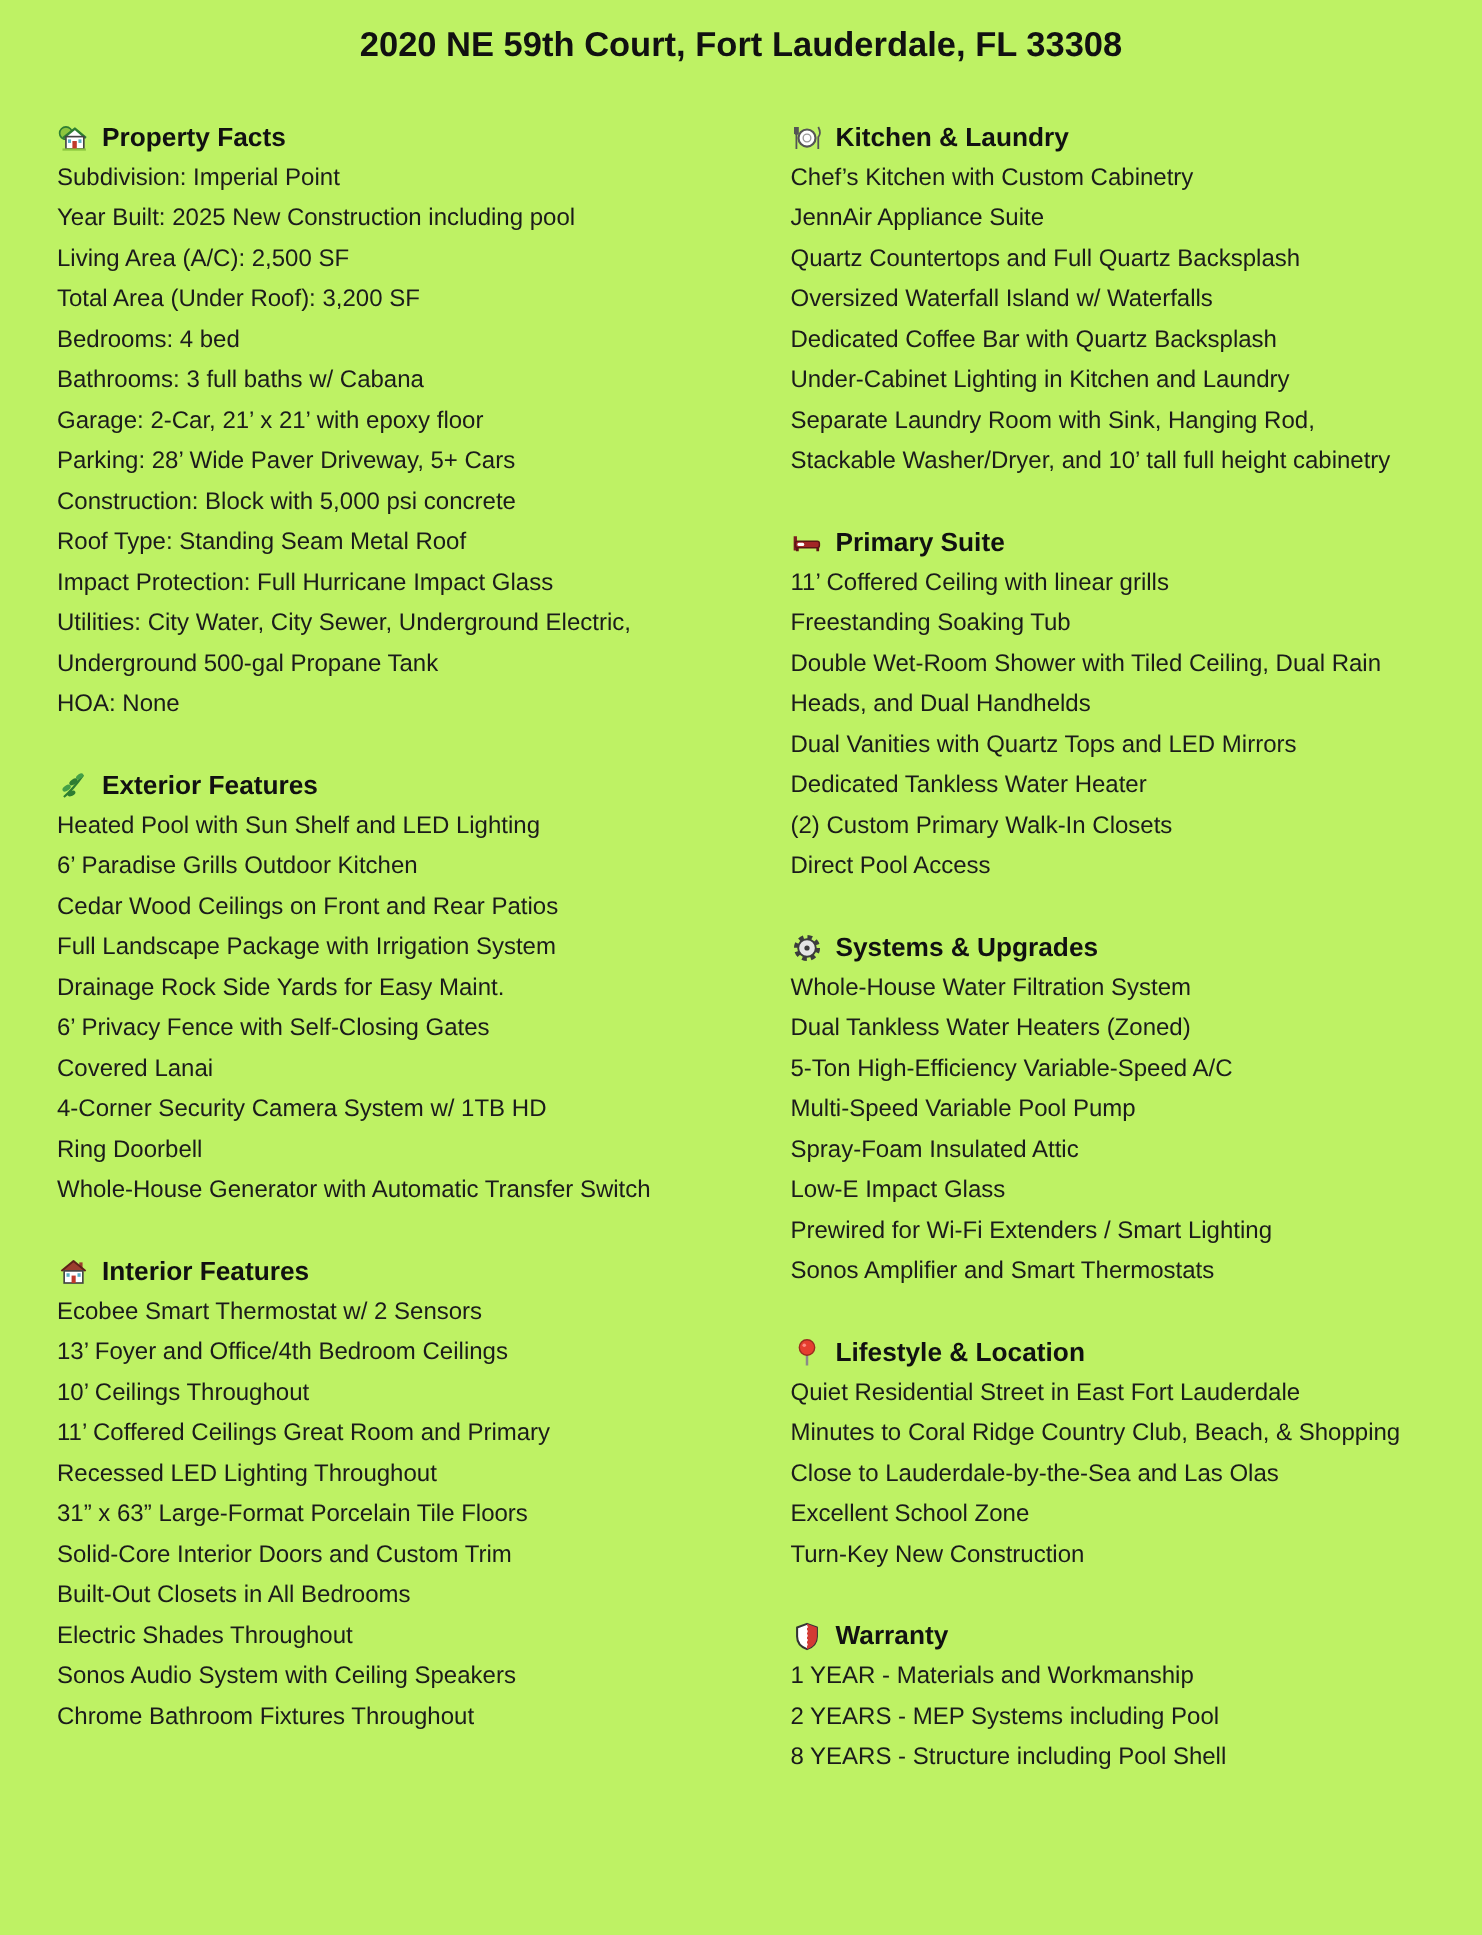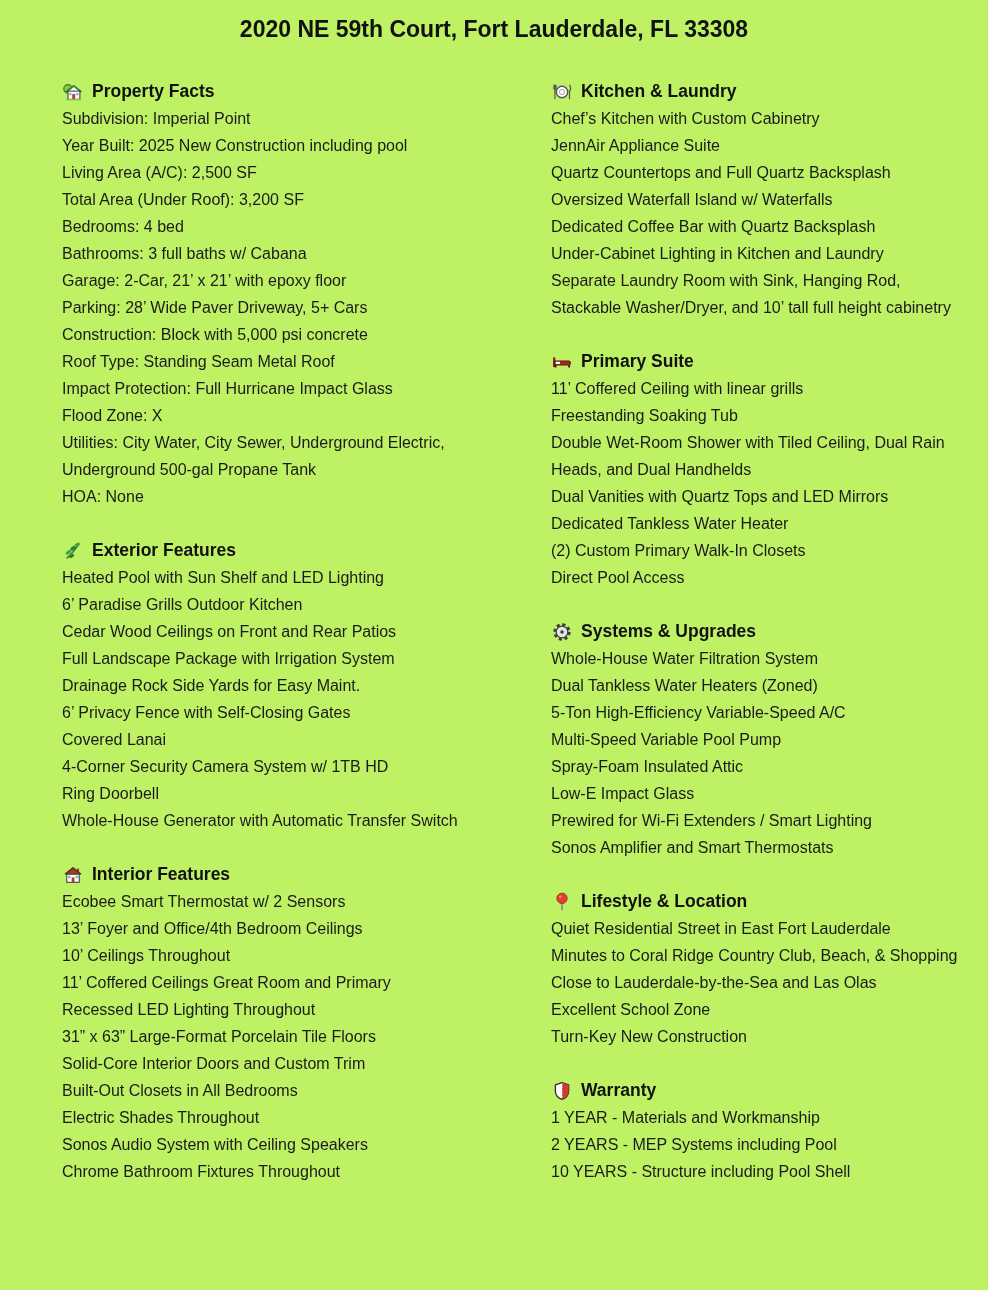--- a/index.html
+++ b/index.html
@@ -17,21 +17,20 @@
     font-size: 23px;
     font-weight: 700;
     line-height: 38px;
     color: #111;
     margin: 0;
   }
   .columns {
     display: flex;
     padding: 0 0 0 38px;
     margin-top: 30px;
-    margin-left: 24px;
   }
   .col-left  { width: 436px; margin-right: 53px; flex: none; }
   .col-right { width: 423px; flex: none; }
   .section { margin: 0; }
   .section + .section { margin-top: 27px; }
   .section-header {
     display: flex;
     align-items: center;
     gap: 8px;
     font-size: 17.5px;
@@ -89,21 +88,20 @@
             <li>Year Built: 2025 New Construction including pool</li>
             <li>Living Area (A/C): 2,500 SF</li>
             <li>Total Area (Under Roof): 3,200 SF</li>
             <li>Bedrooms: 4 bed</li>
             <li>Bathrooms: 3 full baths w/ Cabana</li>
             <li>Garage: 2-Car, 21’ x 21’ with epoxy floor</li>
             <li>Parking: 28’ Wide Paver Driveway, 5+ Cars</li>
             <li>Construction: Block with 5,000 psi concrete</li>
             <li>Roof Type: Standing Seam Metal Roof</li>
             <li>Impact Protection: Full Hurricane Impact Glass</li>
-            <li>Flood Zone: X</li>
             <li>Utilities: City Water, City Sewer, Underground Electric, Underground 500-gal Propane Tank</li>
             <li>HOA: None</li>
           </ul>
       </section>
 
       <section class="section">
         <h2 class="section-header">
           <span class="icon">
             <svg viewBox="0 0 24 24" width="22" height="22">
               <path d="M5 20 C10 16 14 11 19 4" fill="none" stroke="#2e7d32" stroke-width="1.6"></path>
@@ -258,19 +256,19 @@
               <path d="M12 2.8 L19.2 5.4 V12 C19.2 16.6 16.2 19.7 12 21.2 C7.8 19.7 4.8 16.6 4.8 12 V5.4 Z" fill="#ffffff" stroke="#333" stroke-width="1.5" stroke-linejoin="round"></path>
               <path d="M12 2.8 L19.2 5.4 V12 C19.2 16.6 16.2 19.7 12 21.2 Z" fill="#d23b34"></path>
               <path d="M12 4.2 V19.8" stroke="#ffffff" stroke-width="1" stroke-dasharray="1.6 1.6"></path>
             </svg>
           </span>
           <span>Warranty</span>
         </h2>
         <ul class="items">
             <li>1 YEAR - Materials and Workmanship</li>
             <li>2 YEARS - MEP Systems including Pool</li>
-            <li>10 YEARS - Structure including Pool Shell</li>
+            <li>8 YEARS - Structure including Pool Shell</li>
           </ul>
       </section>
 
     </div>
   </div>
 </div>
 
 </body></html>

